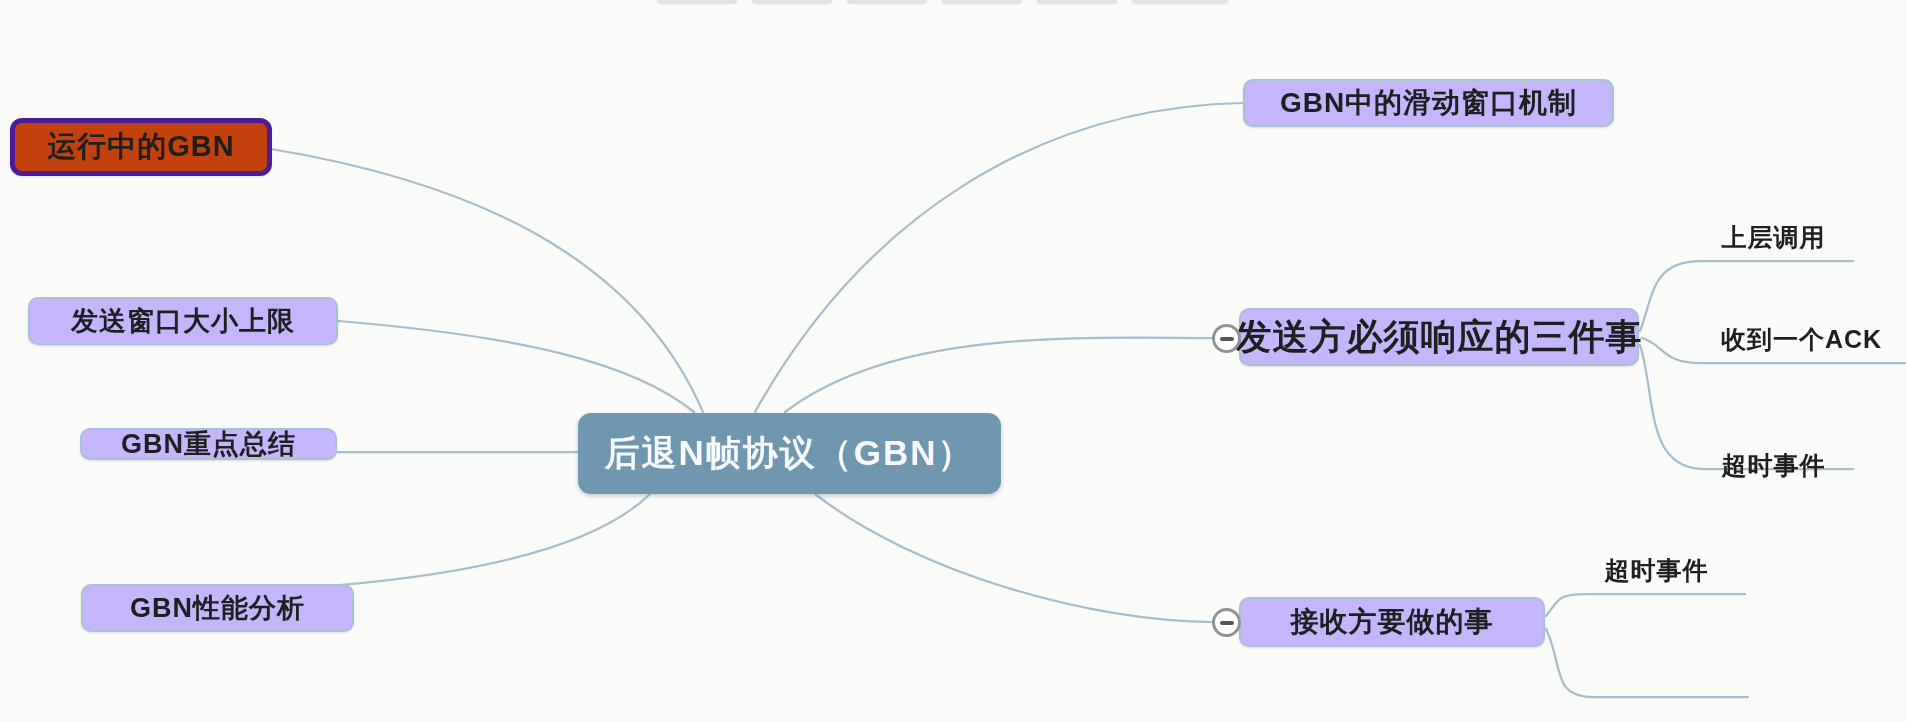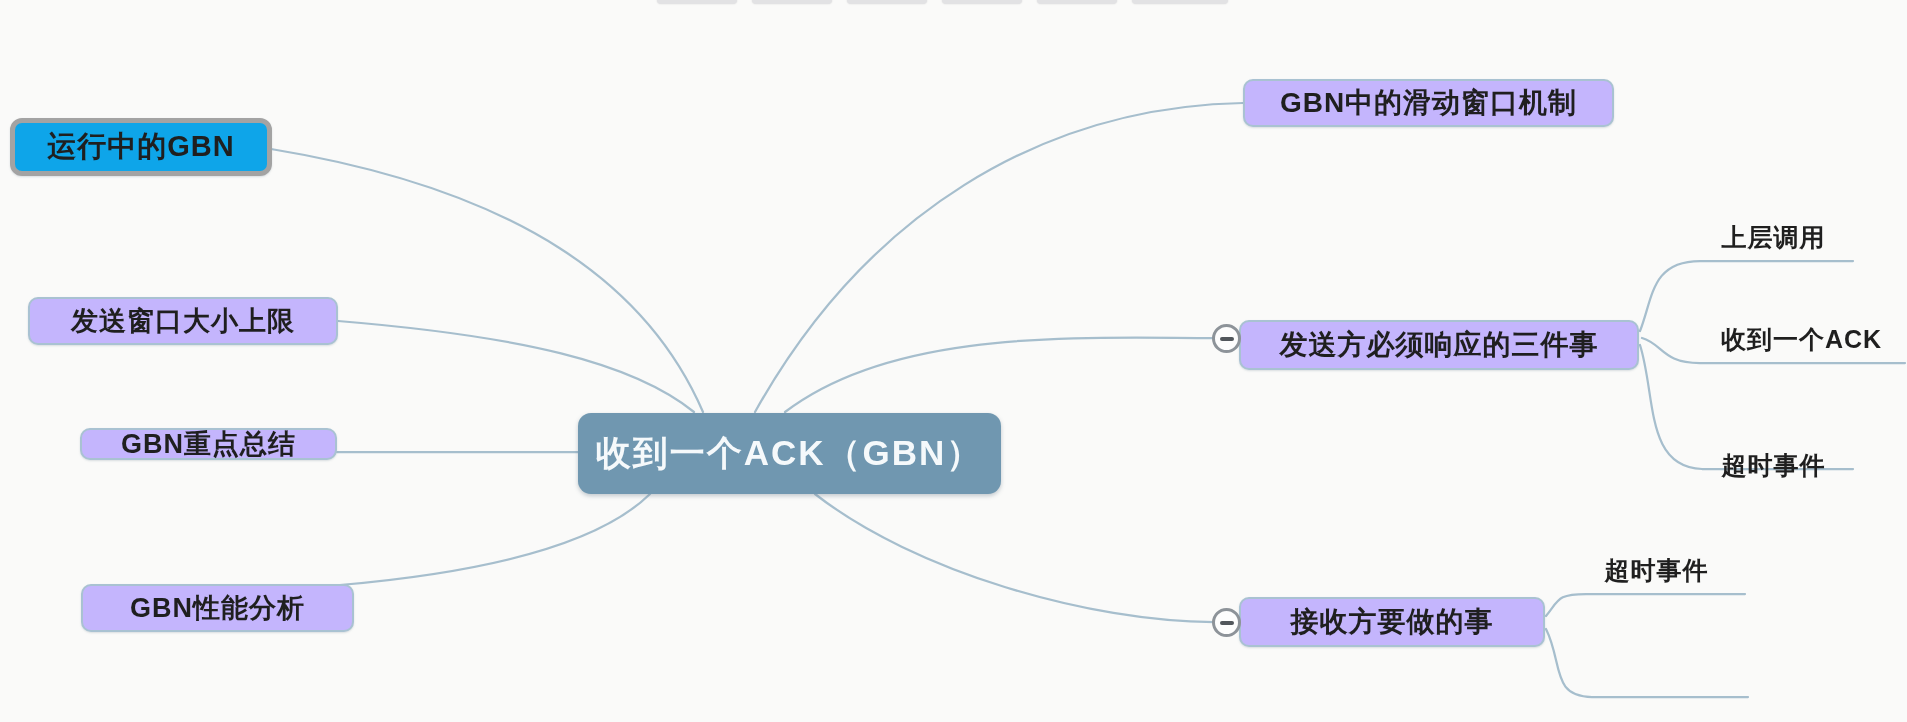--- a/index.html
+++ b/index.html
@@ -45,23 +45,23 @@
     border: 2px solid #a9c2d2;
     border-radius: 10px;
     color: #1f1f1f;
     font-weight: bold;
     font-size: 27px;
     letter-spacing: 1px;
     white-space: nowrap;
     box-shadow: 0 1px 2px rgba(120,140,155,0.25);
   }
   .topic--selected {
-    border: 5px solid #a3a3a3;
+    border: 5px solid #4c1d95;
     border-radius: 12px;
-    background: #0ea5e9;
+    background: #c2410c;
     font-size: 29px;
   }
   .topic--root {
     background: #7097b0;
     border: none;
     border-radius: 13px;
     color: #f5f9fb;
     font-size: 35px;
     letter-spacing: 2px;
     box-shadow: 0 2px 4px rgba(90,110,125,0.35);
@@ -114,41 +114,41 @@
   </svg>
 
   <div class="top-thumb" style="left:657px"></div>
   <div class="top-thumb" style="left:752px"></div>
   <div class="top-thumb" style="left:847px"></div>
   <div class="top-thumb" style="left:942px"></div>
   <div class="top-thumb" style="left:1037px"></div>
   <div class="top-thumb" style="left:1132px; width:96px"></div>
 
   <div class="topic topic--root" style="left:578px; top:413px; width:423px; height:81px">
-    <span>收到一个ACK（GBN）</span>
+    <span>后退N帧协议（GBN）</span>
   </div>
 
   <div class="topic topic--selected" style="left:10px; top:118px; width:262px; height:58px">
     <span>运行中的GBN</span>
   </div>
   <div class="topic" style="left:28px; top:297px; width:310px; height:48px">
     <span>发送窗口大小上限</span>
   </div>
   <div class="topic" style="left:80px; top:428px; width:257px; height:32px">
     <span>GBN重点总结</span>
   </div>
   <div class="topic" style="left:81px; top:584px; width:273px; height:48px">
     <span>GBN性能分析</span>
   </div>
 
   <div class="topic" style="left:1243px; top:79px; width:371px; height:48px; font-size:28px">
     <span>GBN中的滑动窗口机制</span>
   </div>
 
-  <div class="topic" style="left:1239px; top:320px; width:400px; height:50px; font-size:28px">
+  <div class="topic" style="left:1239px; top:308px; width:400px; height:58px; font-size:36px">
     <span>发送方必须响应的三件事</span>
   </div>
   <div class="collapse" style="left:1212px; top:324px">
     <span class="bar"></span>
   </div>
 
   <div class="topic" style="left:1239px; top:597px; width:306px; height:50px; font-size:28px">
     <span>接收方要做的事</span>
   </div>
   <div class="collapse" style="left:1212px; top:608px">

